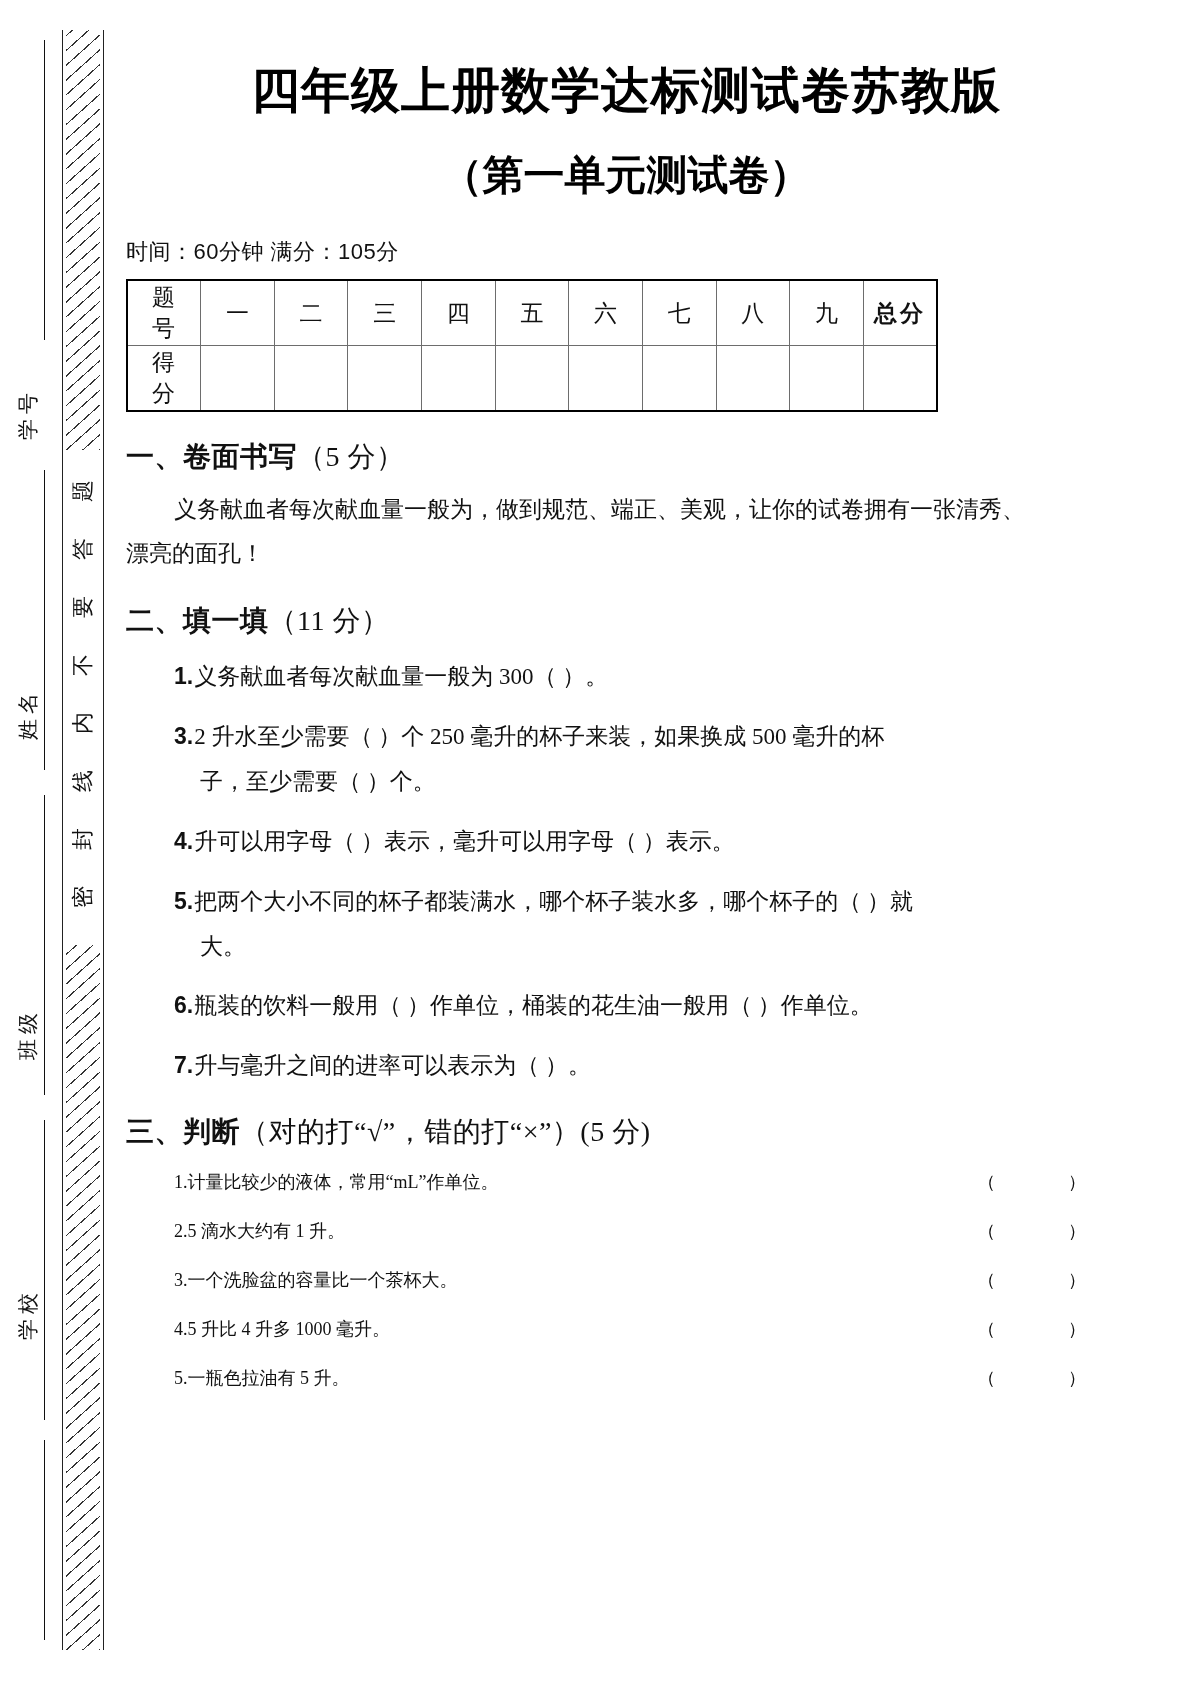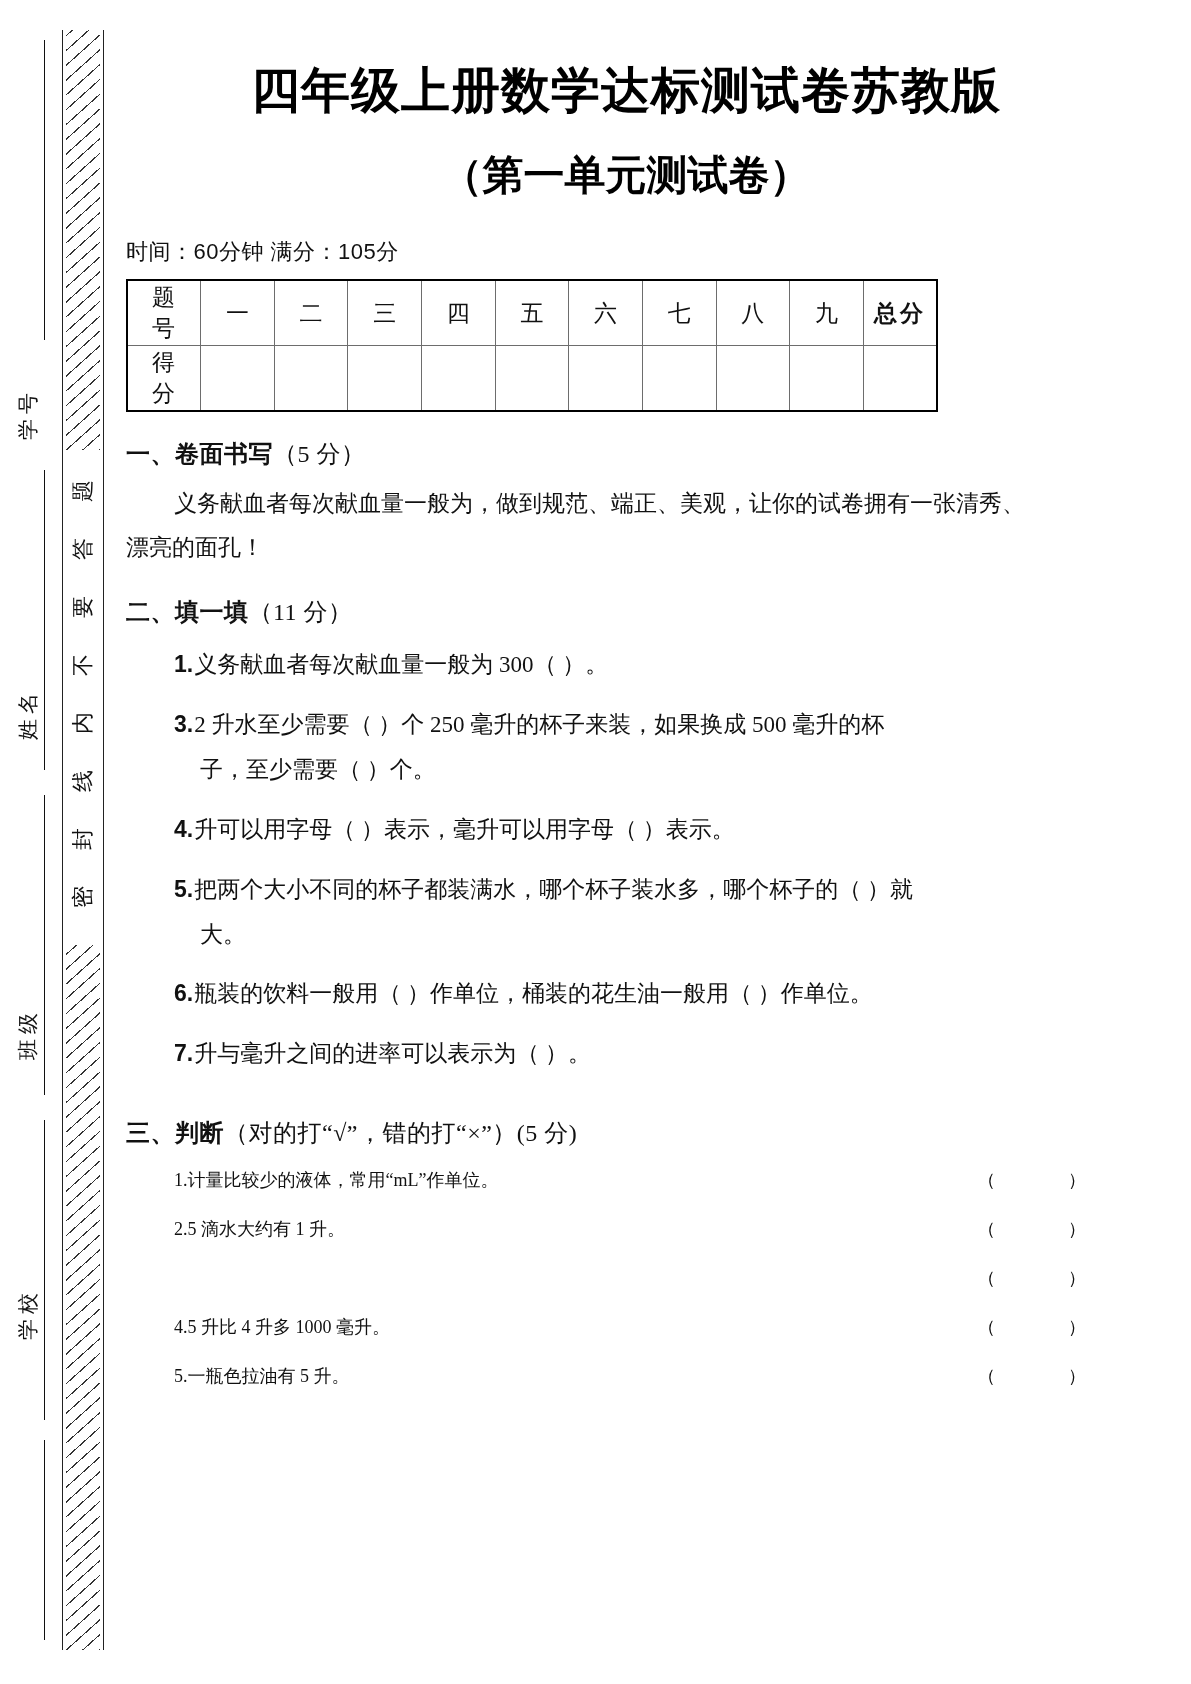--- a/index.html
+++ b/index.html
@@ -114,21 +114,21 @@
   }
   table.score tr:first-child td{border-top:2.2px solid #000;}
   table.score tr:last-child td{border-bottom:2.2px solid #000;}
   table.score td:first-child{border-left:2.2px solid #000;}
   table.score td:last-child{border-right:2.2px solid #000;}
   td.rowhead{letter-spacing:8px;padding-left:8px;font-weight:500;}
   td.total{letter-spacing:3px;font-weight:bold;}
 
   
   .sec-head{
-    font-size:24px;
+    font-size:28px;
     font-weight:bold;
     margin-top:26px;
     font-family:"Liberation Sans","DejaVu Sans",sans-serif;
     letter-spacing:0.5px;
   }
   .sec-head .pts{
     font-weight:normal;
     font-family:"Liberation Serif","DejaVu Serif",serif;
   }
   .para{
@@ -265,37 +265,38 @@
   </div>
 
   <div class="q">
     <span class="num">6.</span><span>瓶装的饮料一般用（        ）作单位，桶装的花生油一般用（        ）作单位。</span>
   </div>
 
   <div class="q">
     <span class="num">7.</span><span>升与毫升之间的进率可以表示为（                ）。</span>
   </div>
 
-  <div class="sec-head" style="margin-top:40px;">
+  <div class="sec-head" style="margin-top:24px;">
     <span>三、</span><span>判断</span><span class="pts">（对的打“√”，错的打“×”）(5 分)</span>
   </div>
 
   <div class="jrow">
     <span class="jtext"><span class="num">1.</span><span>计量比较少的液体，常用“mL”作单位。</span></span>
     <span class="jspace"></span>
     <span class="jbox">（    ）</span>
   </div>
 
   <div class="jrow">
     <span class="jtext"><span class="num">2.</span><span>5 滴水大约有 1 升。</span></span>
     <span class="jspace"></span>
     <span class="jbox">（    ）</span>
   </div>
 
   <div class="jrow">
+    <span class="jtext"><span class="num">3.</span><span>一个洗脸盆的容量比一个茶杯大。</span></span>
     <span class="jspace"></span>
     <span class="jbox">（    ）</span>
   </div>
 
   <div class="jrow">
     <span class="jtext"><span class="num">4.</span><span>5 升比 4 升多 1000 毫升。</span></span>
     <span class="jspace"></span>
     <span class="jbox">（    ）</span>
   </div>
 

